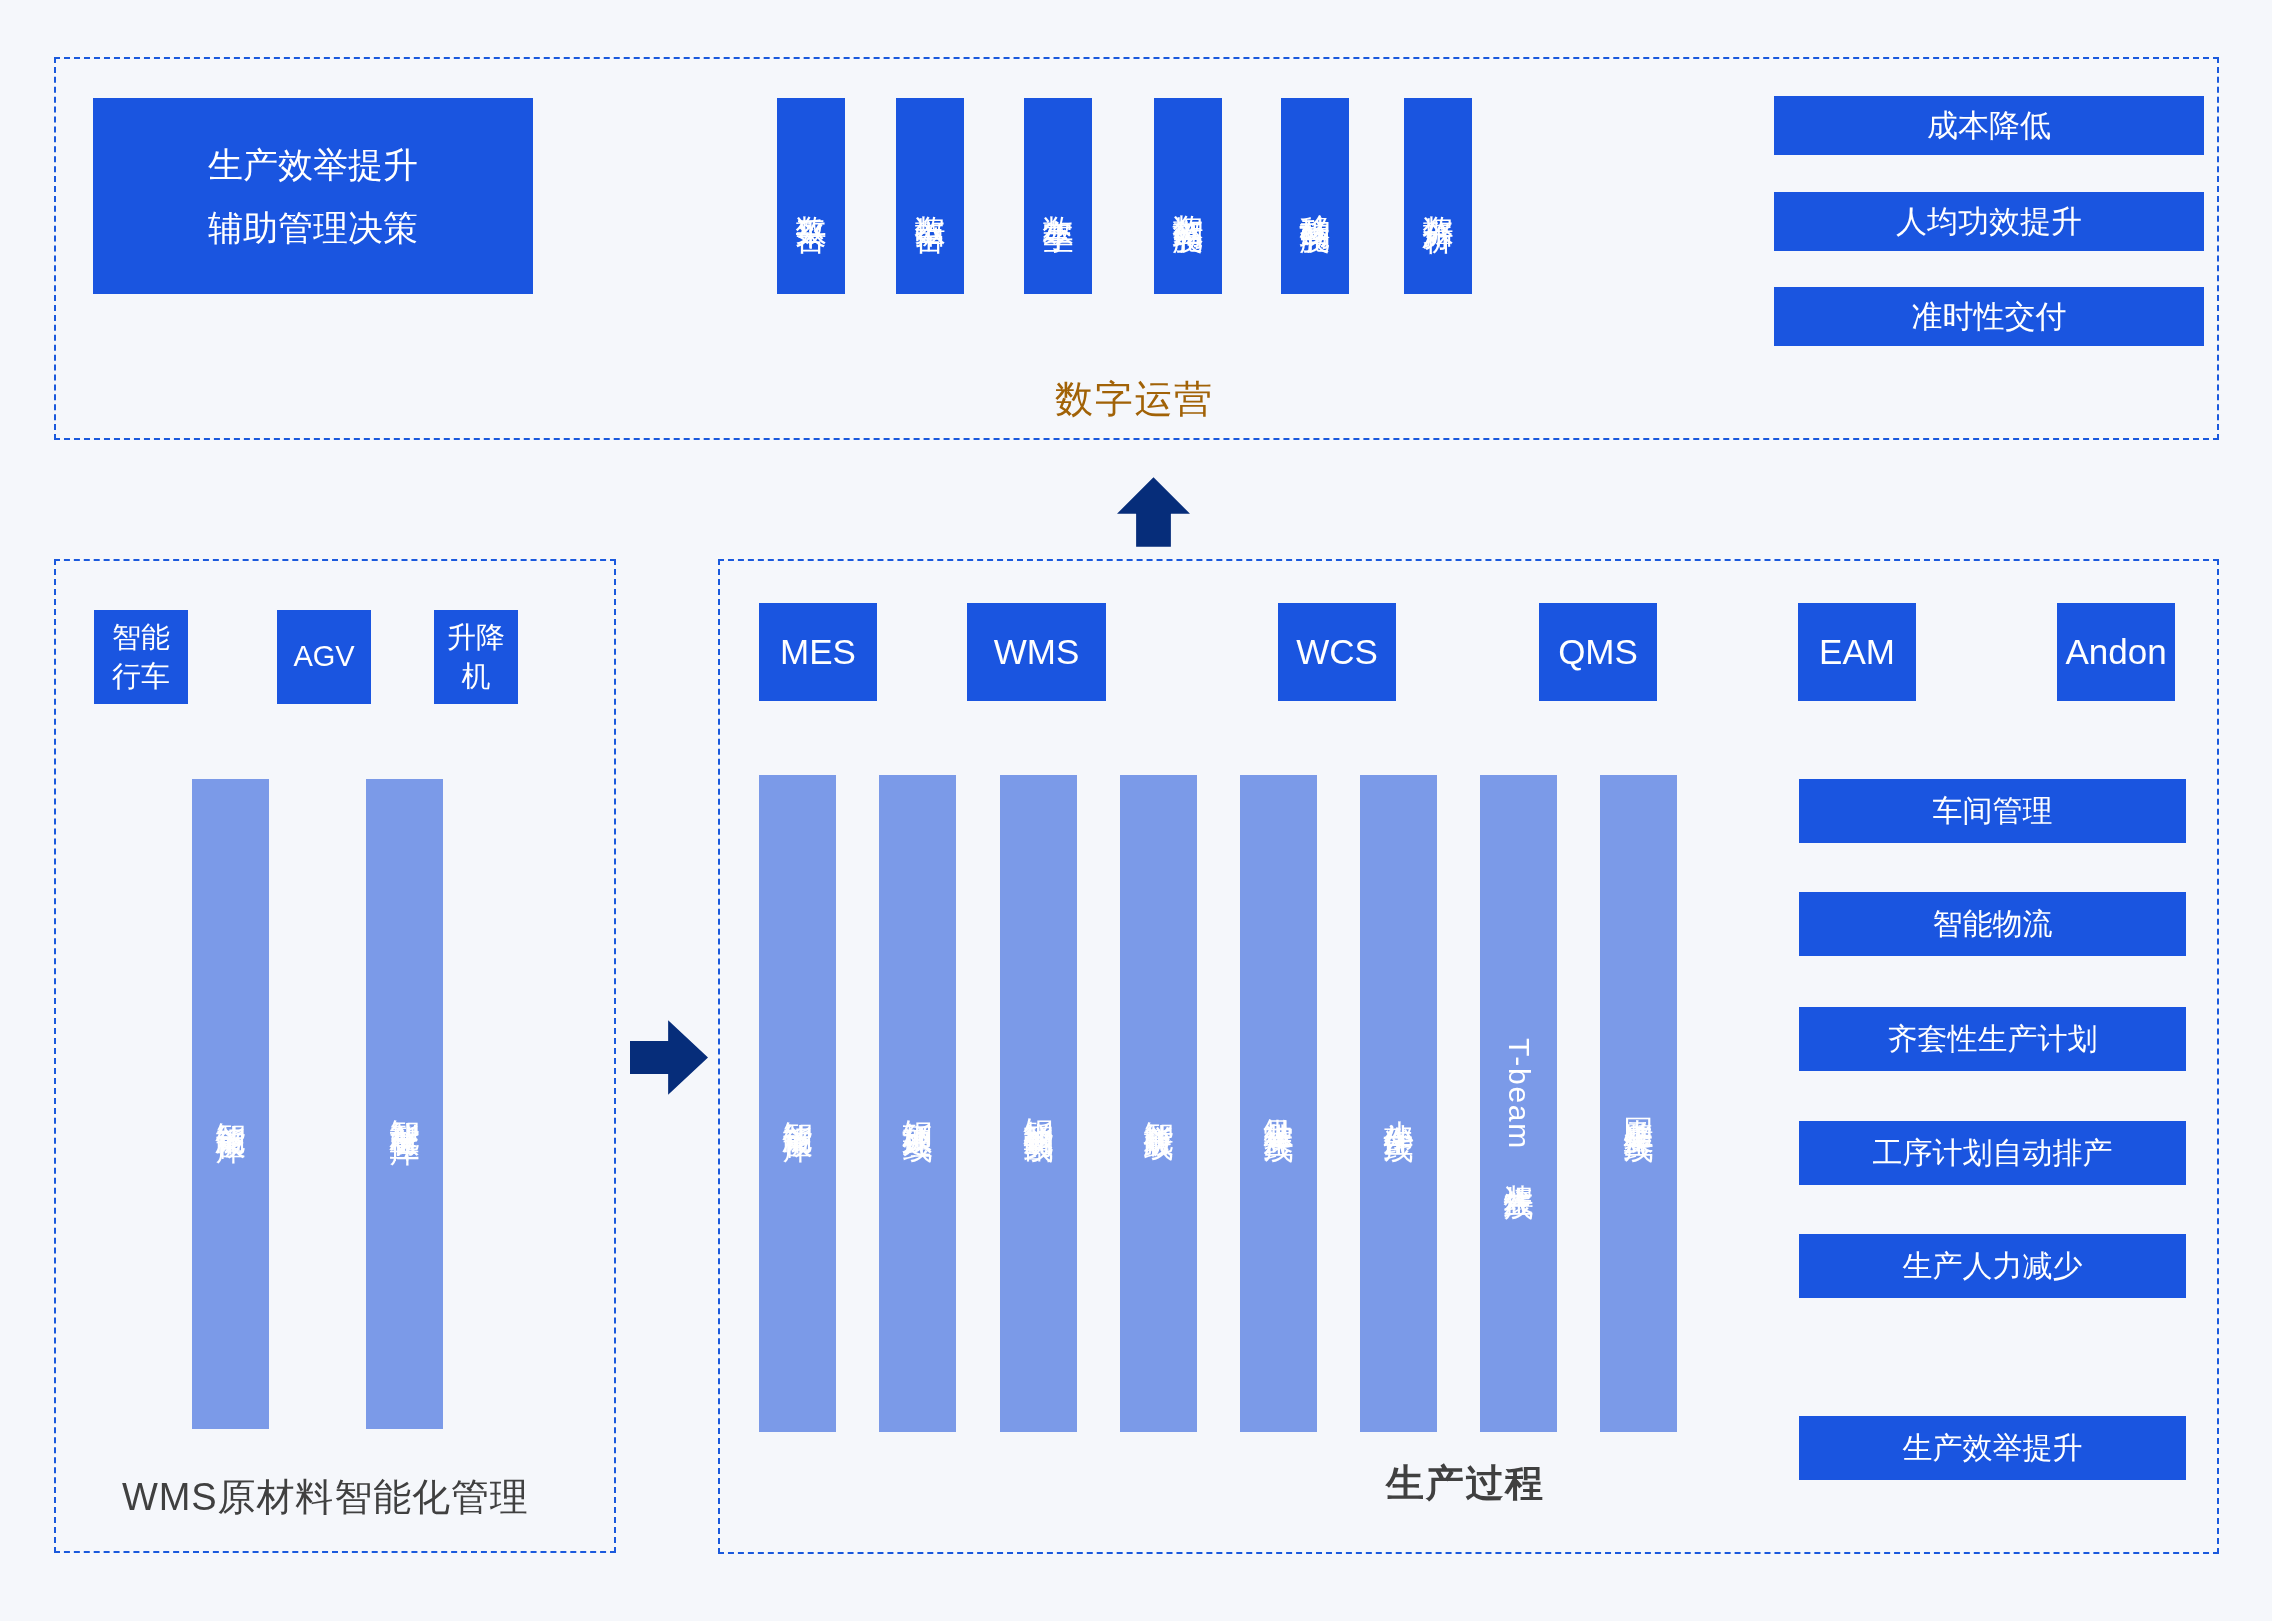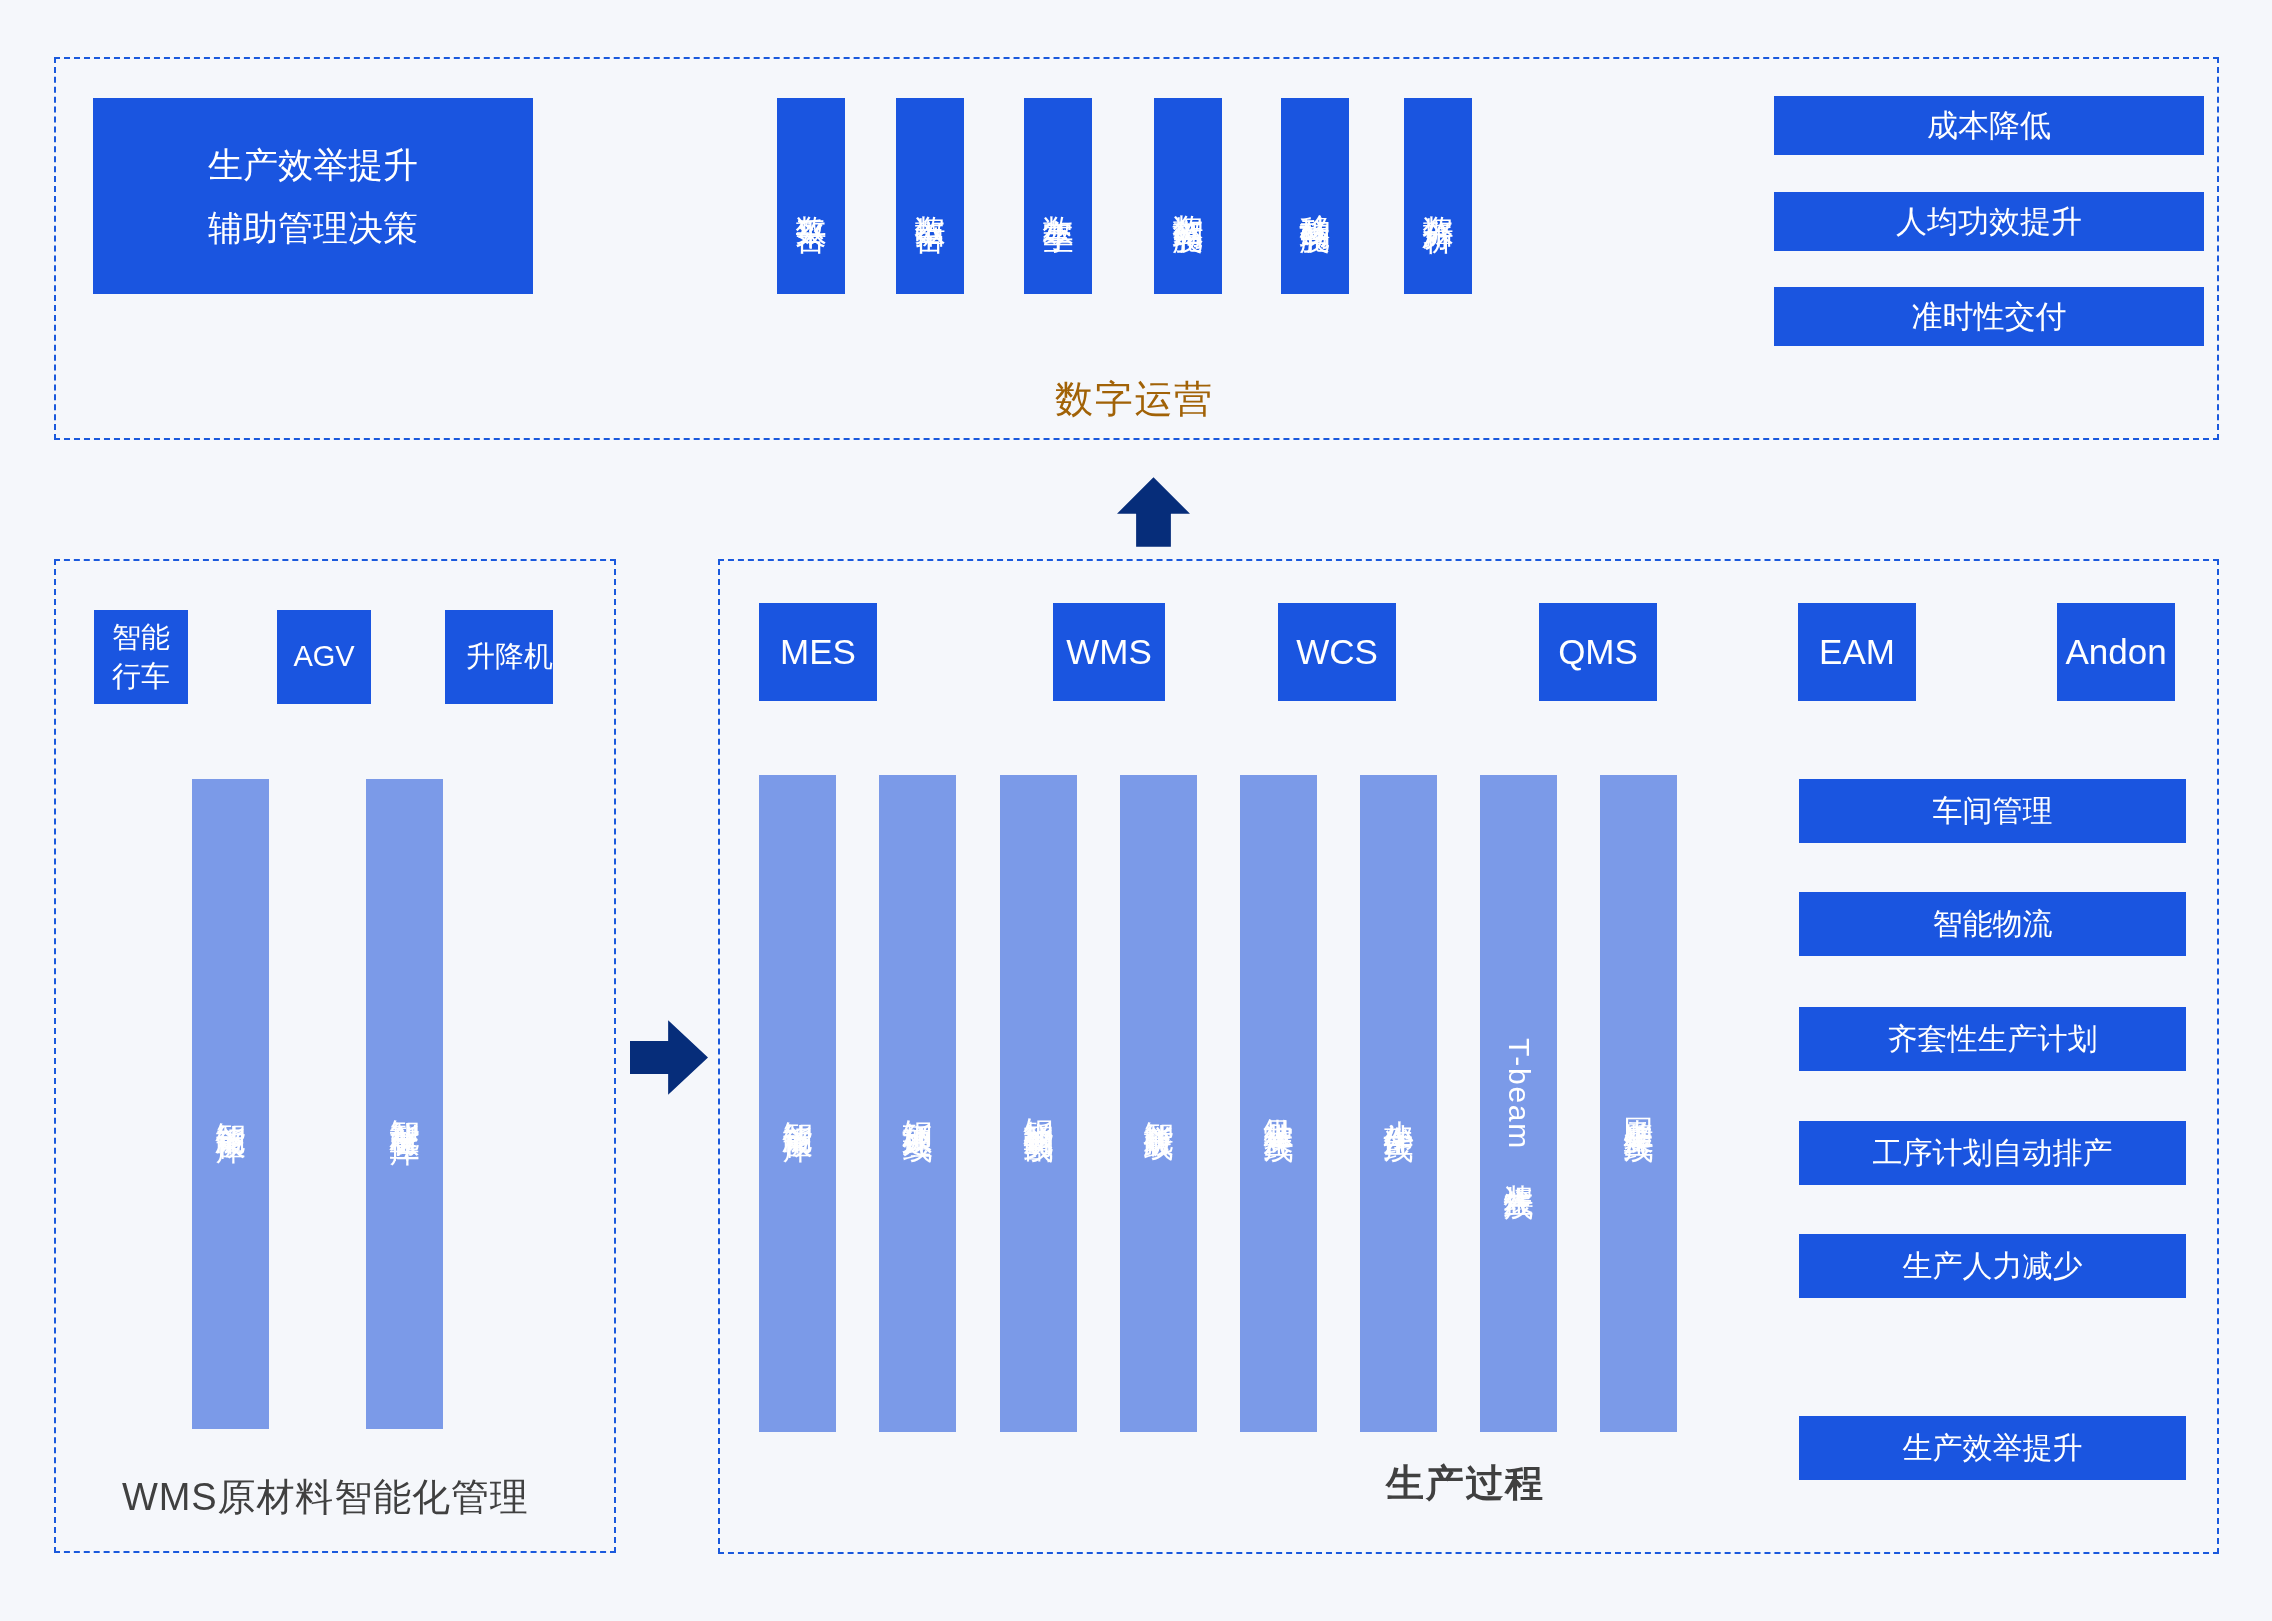--- a/index.html
+++ b/index.html
@@ -121,21 +121,21 @@
     width: 78px; height: 75px;
   }
 
   
   .wms-top {
     top: 610px; height: 94px;
     font-size: 29px;
   }
   #wms-top-0 { left: 94px; width: 94px; flex-direction: column; }
   #wms-top-1 { left: 277px; width: 94px; }
-  #wms-top-2 { left: 445px; width: 108px; justify-content: flex-end; }
+  #wms-top-2 { left: 434px; width: 84px; justify-content: flex-end; }
   #wms-top-0 .line { display:block; }
 
   .wms-col {
     top: 779px; width: 77px; height: 650px;
     font-size: 30px;
   }
   #wms-col-0 { left: 192px; }
   #wms-col-1 { left: 366px; }
 
   #wms-panel-label {
@@ -146,21 +146,21 @@
     letter-spacing: 0.9px;
     white-space: nowrap;
   }
 
   
   .sys-card {
     top: 603px; height: 98px;
     font-size: 35px;
   }
   #sys-0 { left: 759px;  width: 118px; }
-  #sys-1 { left: 1053px; width: 112px; }
+  #sys-1 { left: 967px; width: 139px; }
   #sys-2 { left: 1278px; width: 118px; }
   #sys-3 { left: 1539px; width: 118px; }
   #sys-4 { left: 1798px; width: 118px; }
   #sys-5 { left: 2057px; width: 118px; }
 
   .line-col {
     top: 775px; width: 77px; height: 657px;
     font-size: 30px;
   }
   #line-0 { left: 759px; }

